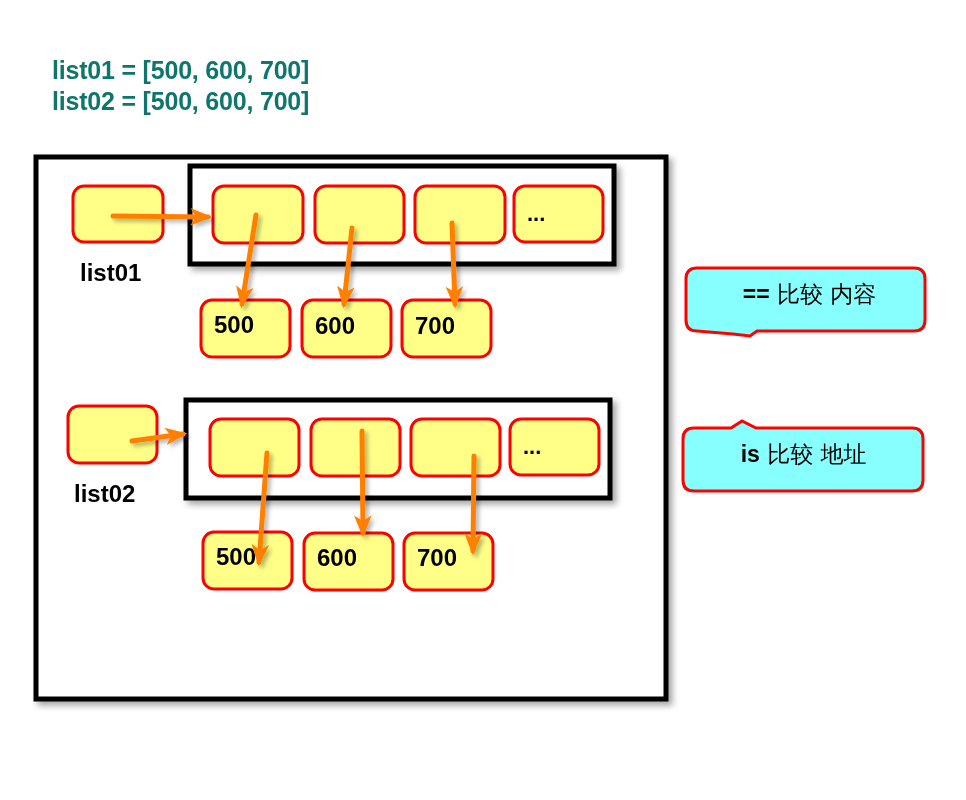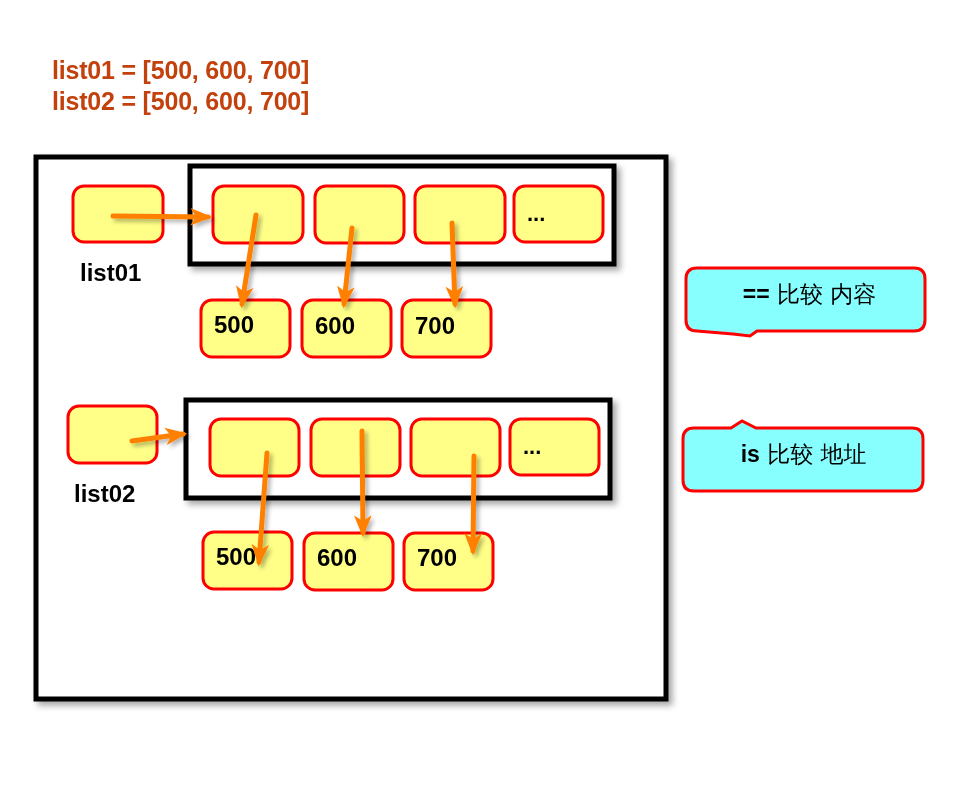--- a/index.html
+++ b/index.html
@@ -1,17 +1,17 @@
 <!DOCTYPE html>
 <html><head>
 <meta charset="utf-8">
 <style>
   html, body { margin: 0; padding: 0; background: #ffffff; }
   body { width: 966px; height: 800px; position: relative; overflow: hidden; font-family: "Liberation Sans", "DejaVu Sans", sans-serif; }
-  .code-line { position: absolute; left: 52px; font-weight: bold; font-size: 25px; color: #c2410c; letter-spacing: -0.2px; }
+  .code-line { position: absolute; left: 52px; font-weight: bold; font-size: 25px; color: #0f766e; letter-spacing: -0.2px; }
   #diagram { position: absolute; left: 0; top: 0; }
   .lbl { font-family: "Liberation Sans", "DejaVu Sans", sans-serif; font-weight: bold; fill: #000; }
   .cjk { font-family: "DejaVu Sans", "Liberation Sans", sans-serif; }
 </style>
 </head>
 <body>
 
 <div class="code-line" style="top:56px;">list01 = [500, 600, 700]</div>
 <div class="code-line" style="top:87px;text-align:right;">list02 = [500, 600, 700]</div>
 

